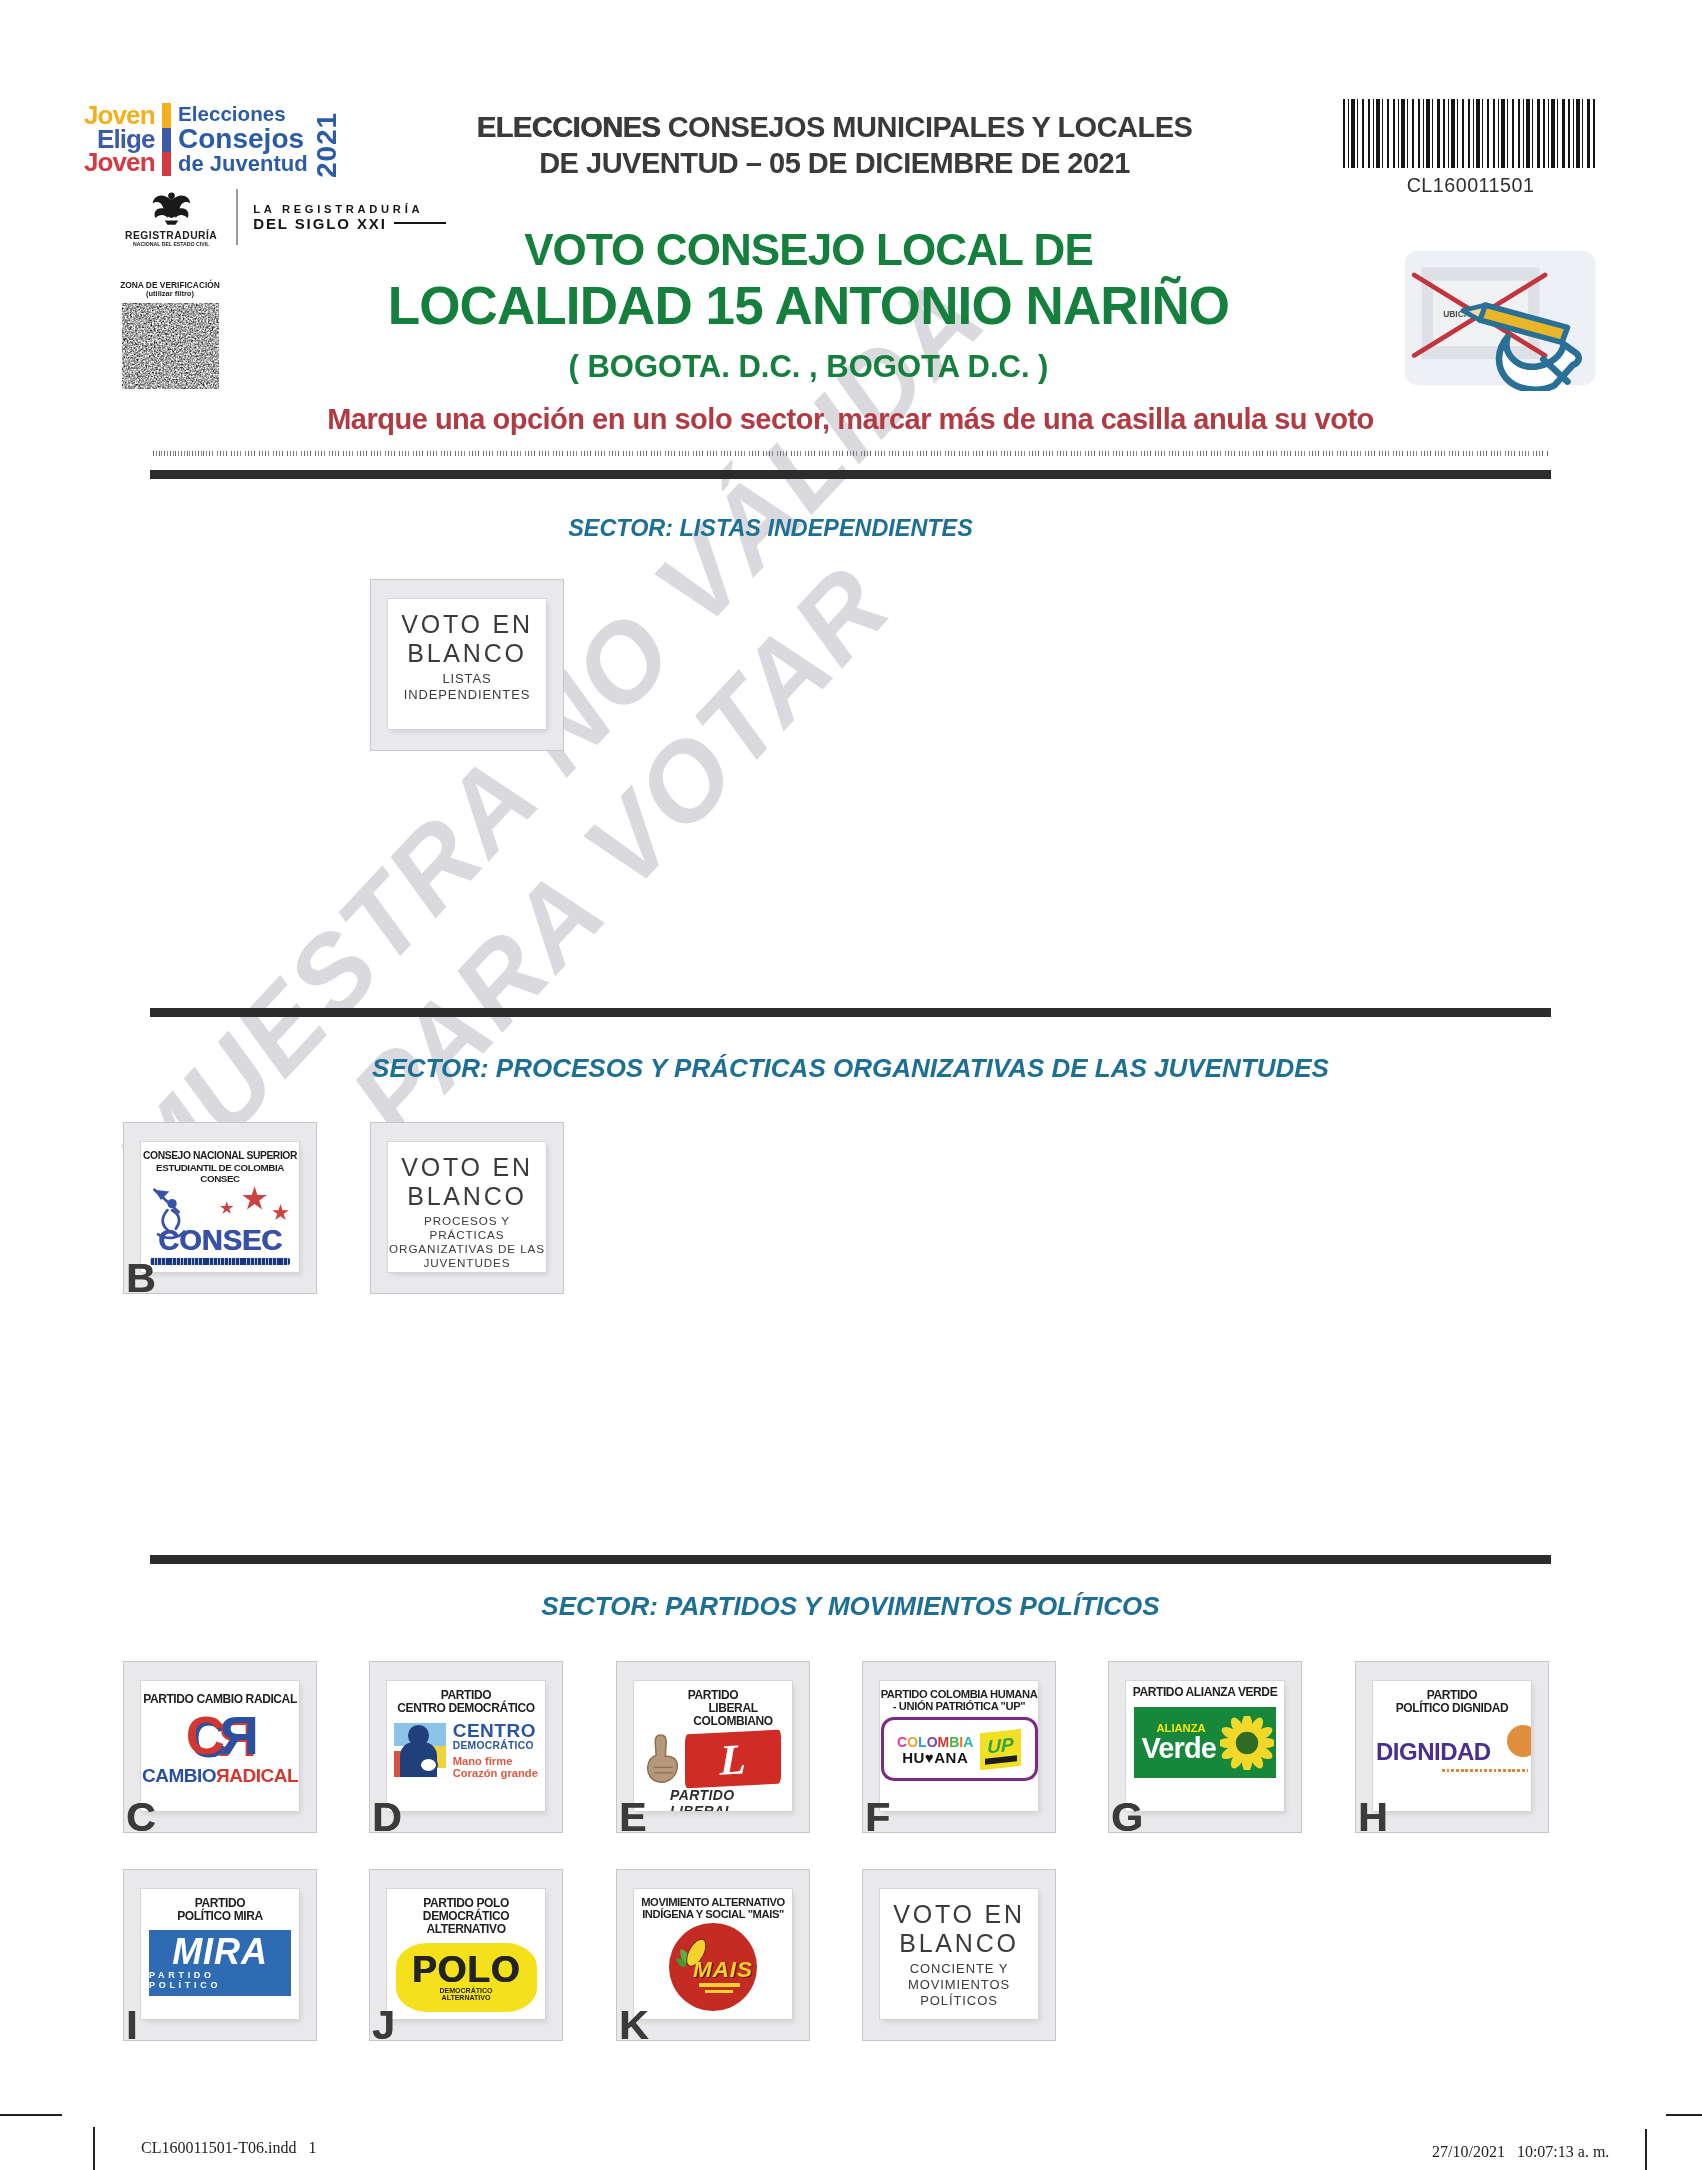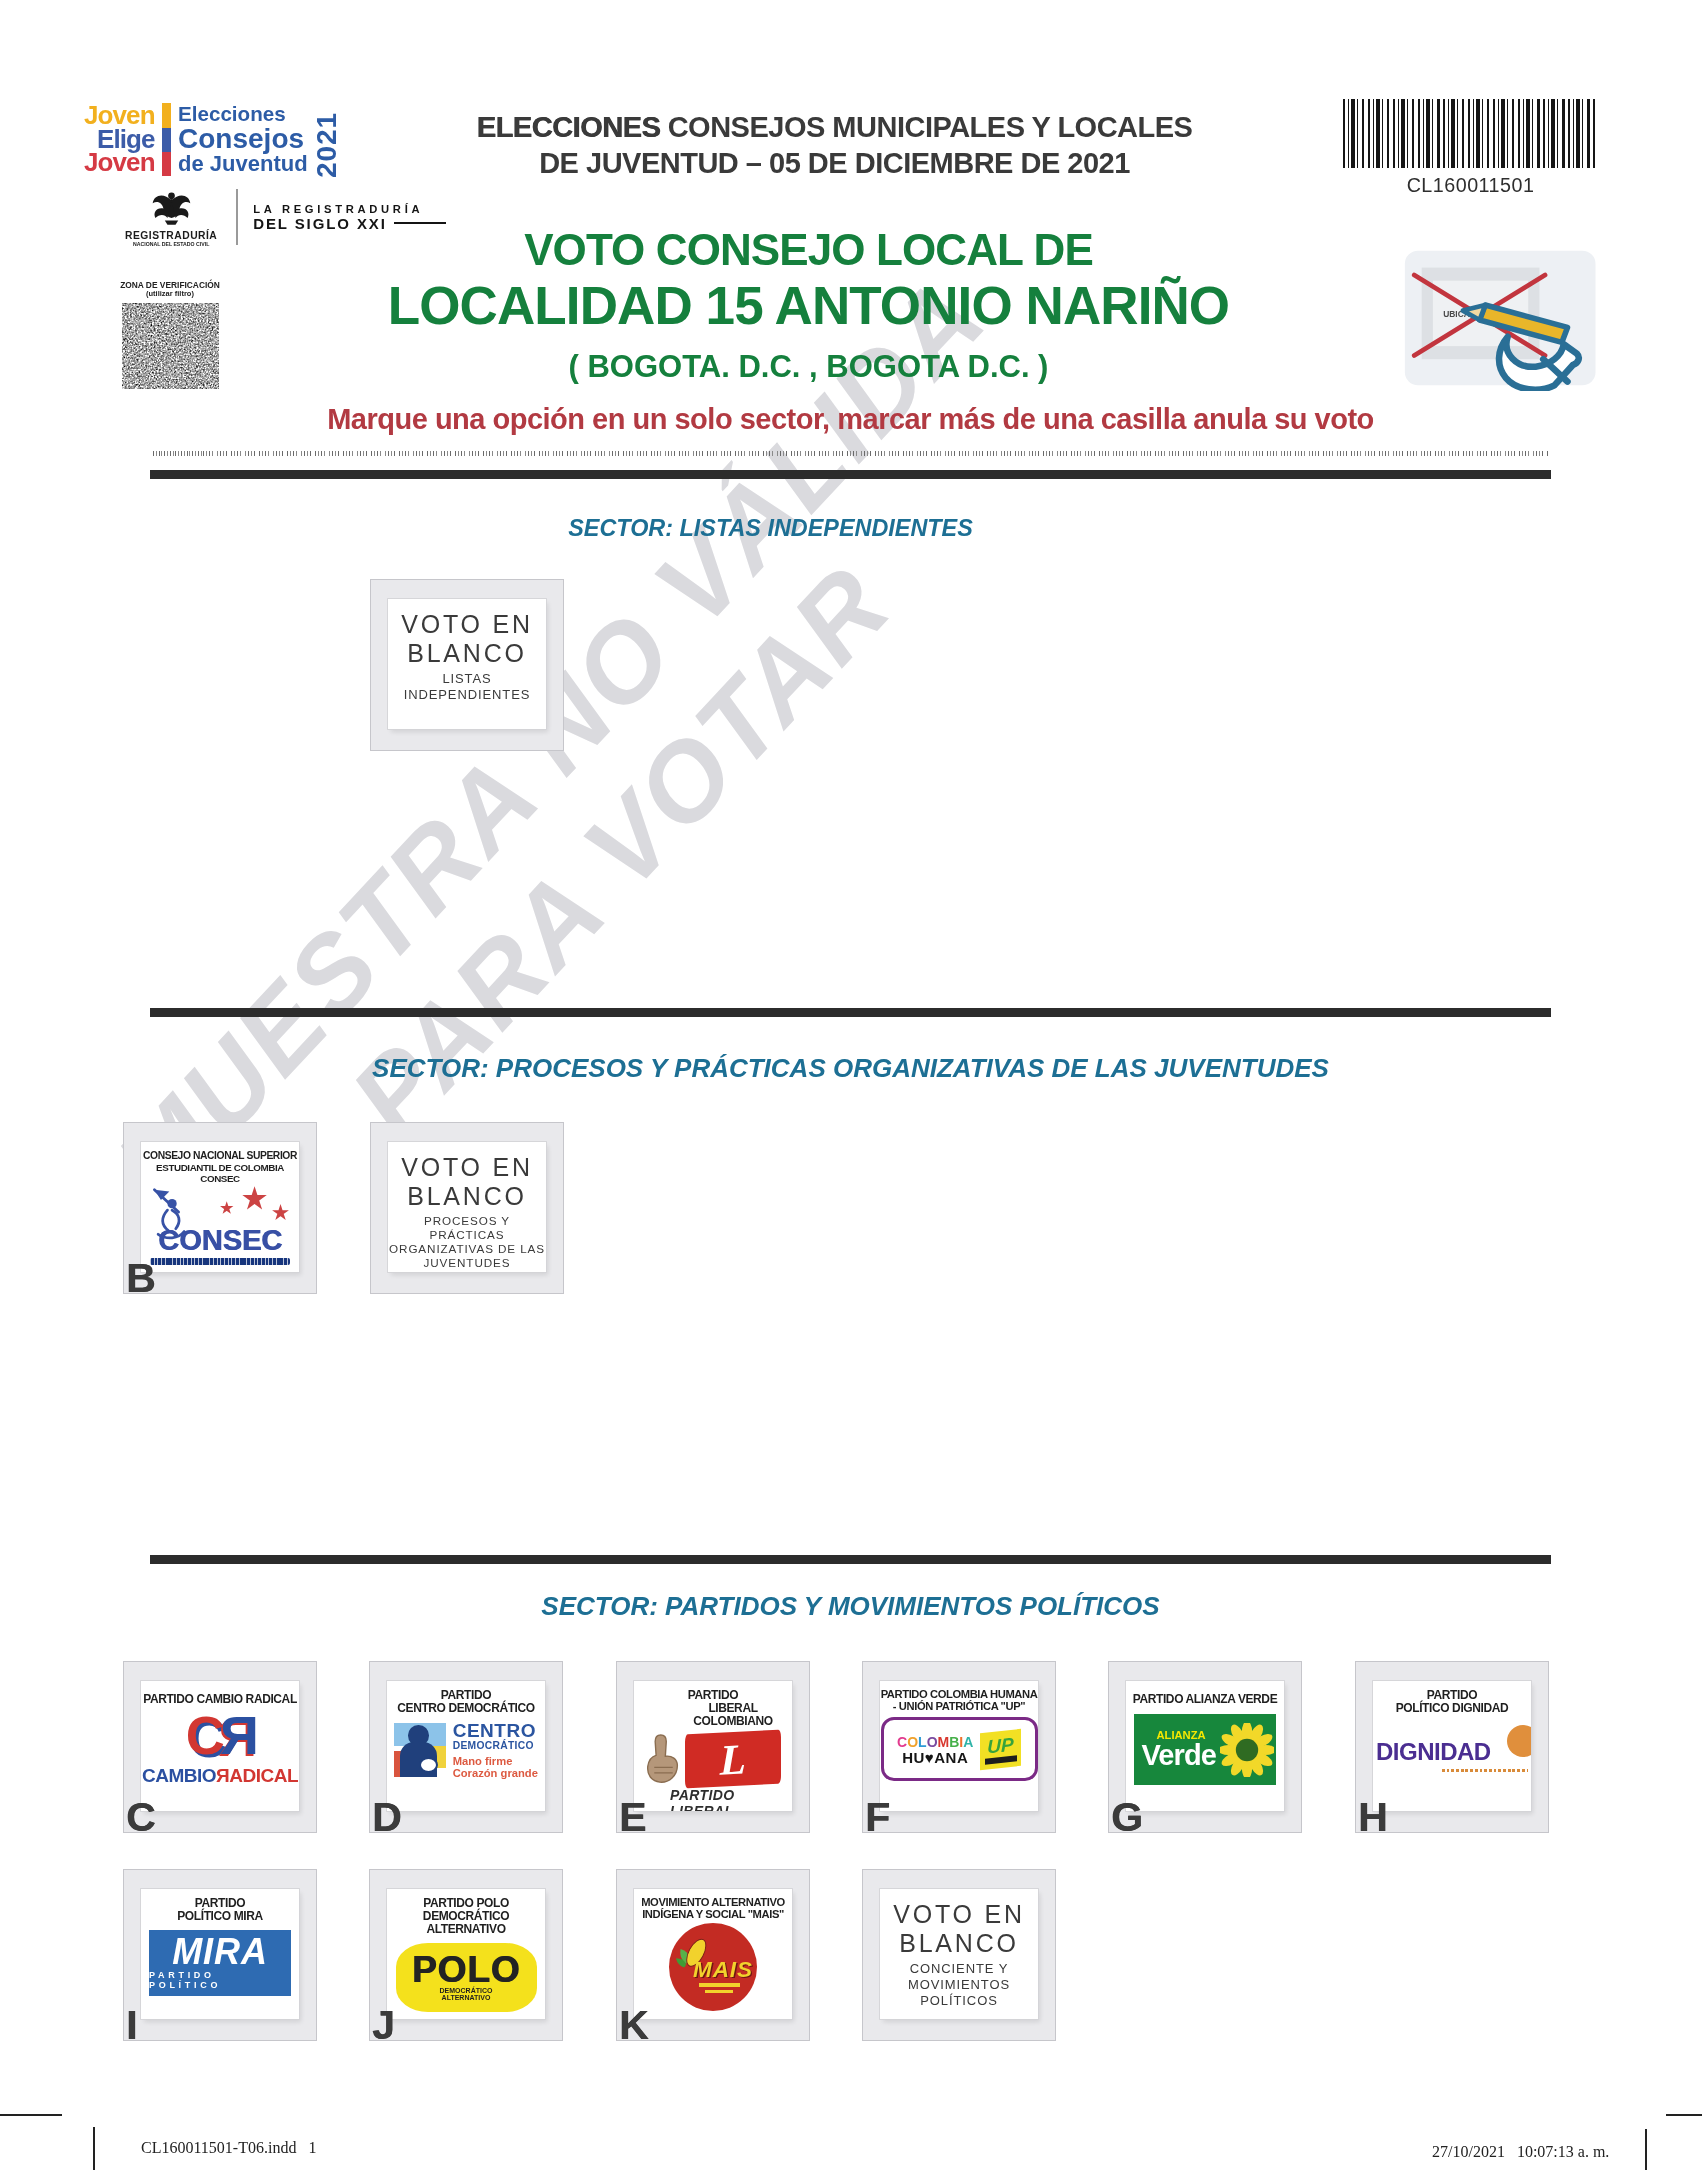--- a/index.html
+++ b/index.html
@@ -425,21 +425,21 @@
           <span class="ch-up">UP</span>
           <span class="ch-upbar"></span>
         </div>
       </div>
     </div>
     <div class="card-letter">F</div>
   </div>
 
   <div class="card" style="left:1108px;top:1661px;">
     <div class="card-inner">
-      <div class="card-title" style="margin-top:12px;">PARTIDO ALIANZA VERDE</div>
+      <div class="card-title" style="margin-top:5px;">PARTIDO ALIANZA VERDE</div>
       <div class="av-box">
         <div class="av-alianza">ALIANZA</div>
         <div class="av-verde">Verde</div>
         <svg class="av-sun" width="54" height="54" viewBox="0 0 58 58">
           <g fill="#f2d829">
             <ellipse cx="29" cy="9" rx="5.5" ry="11"></ellipse>
             <ellipse cx="29" cy="9" rx="5.5" ry="11" transform="rotate(30 29 29)"></ellipse>
             <ellipse cx="29" cy="9" rx="5.5" ry="11" transform="rotate(60 29 29)"></ellipse>
             <ellipse cx="29" cy="9" rx="5.5" ry="11" transform="rotate(90 29 29)"></ellipse>
             <ellipse cx="29" cy="9" rx="5.5" ry="11" transform="rotate(120 29 29)"></ellipse>

